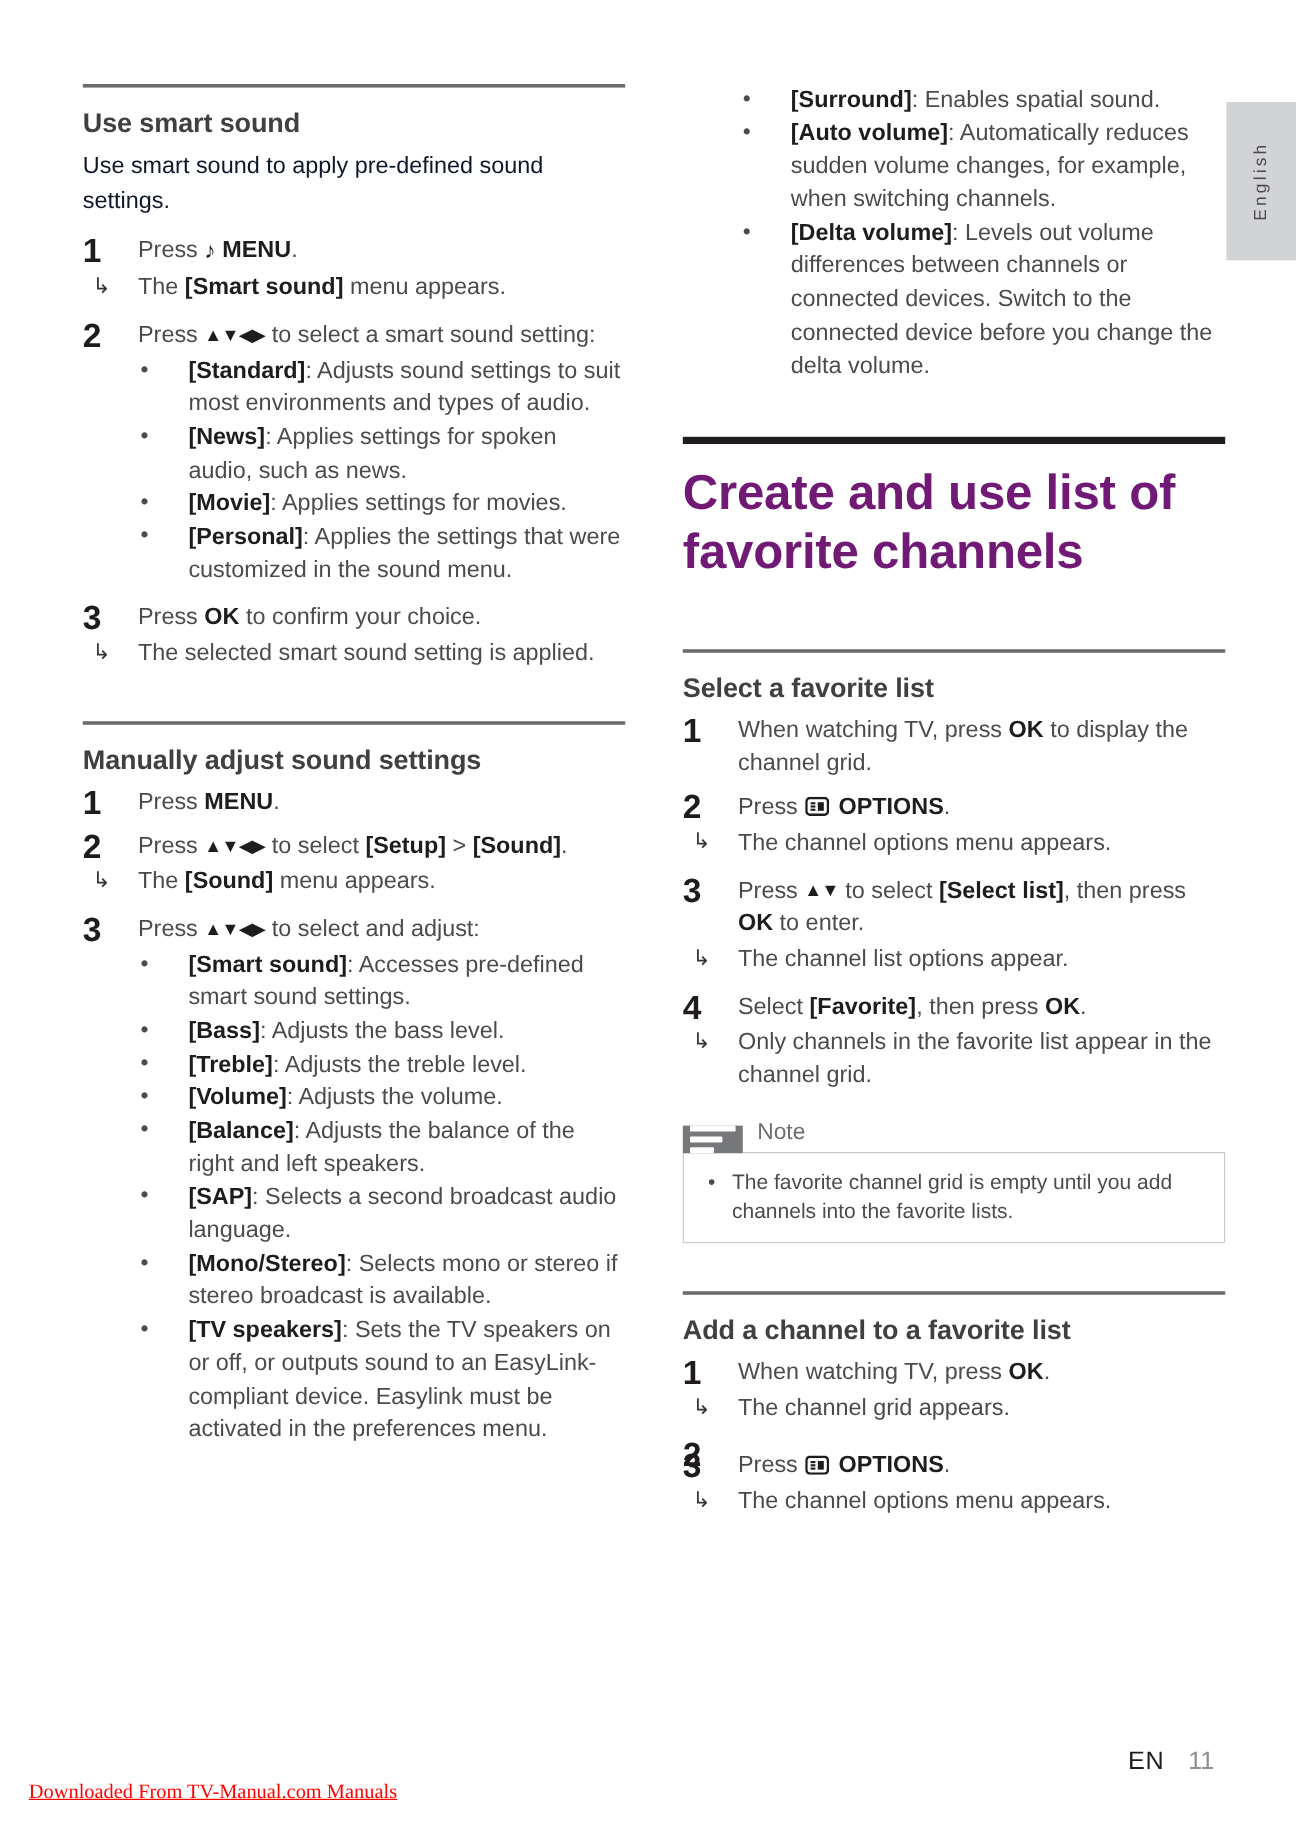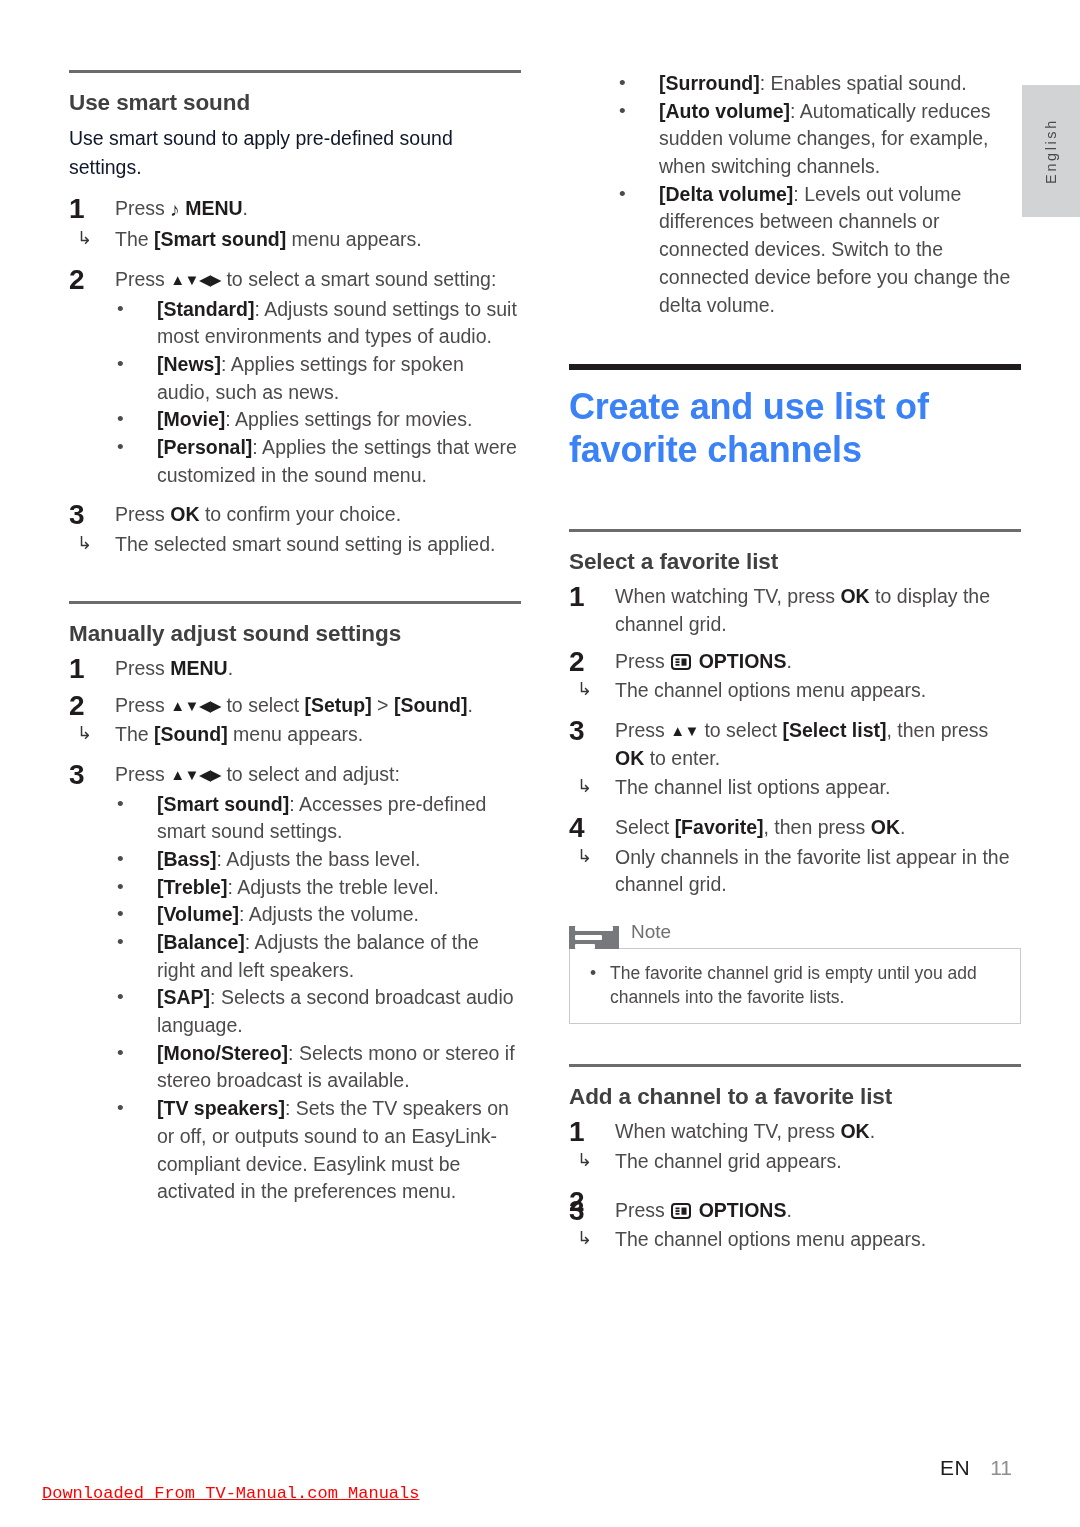--- a/index.html
+++ b/index.html
@@ -58,24 +58,24 @@
     margin: 0 0 16px 0;
   }
   .rule-thick {
     height: 6px;
     background: #201c1c;
     margin: 0 0 16px 0;
   }
 
   
   h2.section-title {
-    font-size: 36px;
+    font-size: 41px;
     line-height: 1.18;
     font-weight: bold;
-    color: #3b82f6;
+    color: #701a75;
     margin: 0 0 6px 0;
     letter-spacing: -0.2px;
   }
   h3.sub-title {
     font-size: 22.5px;
     line-height: 1.2;
     font-weight: bold;
     color: #404040;
     margin: 0 0 8px 0;
     letter-spacing: -0.1px;
@@ -239,23 +239,23 @@
     font-weight: normal;
     color: #201c1c;
     letter-spacing: 0.5px;
   }
   .footer-page .pg {
     color: #8e8e90;
     margin-left: 20px;
   }
   .watermark {
     position: absolute;
-    left: 42px;
+    left: 24px;
     bottom: 24px;
-    font-family: Liberation Mono, monospace;
+    font-family: Liberation Serif, serif;
     font-size: 17px;
     color: #ff0000;
     text-decoration: underline;
     white-space: nowrap;
   }
 </style>
 </head>
 <body>
 
 <div class="page">

